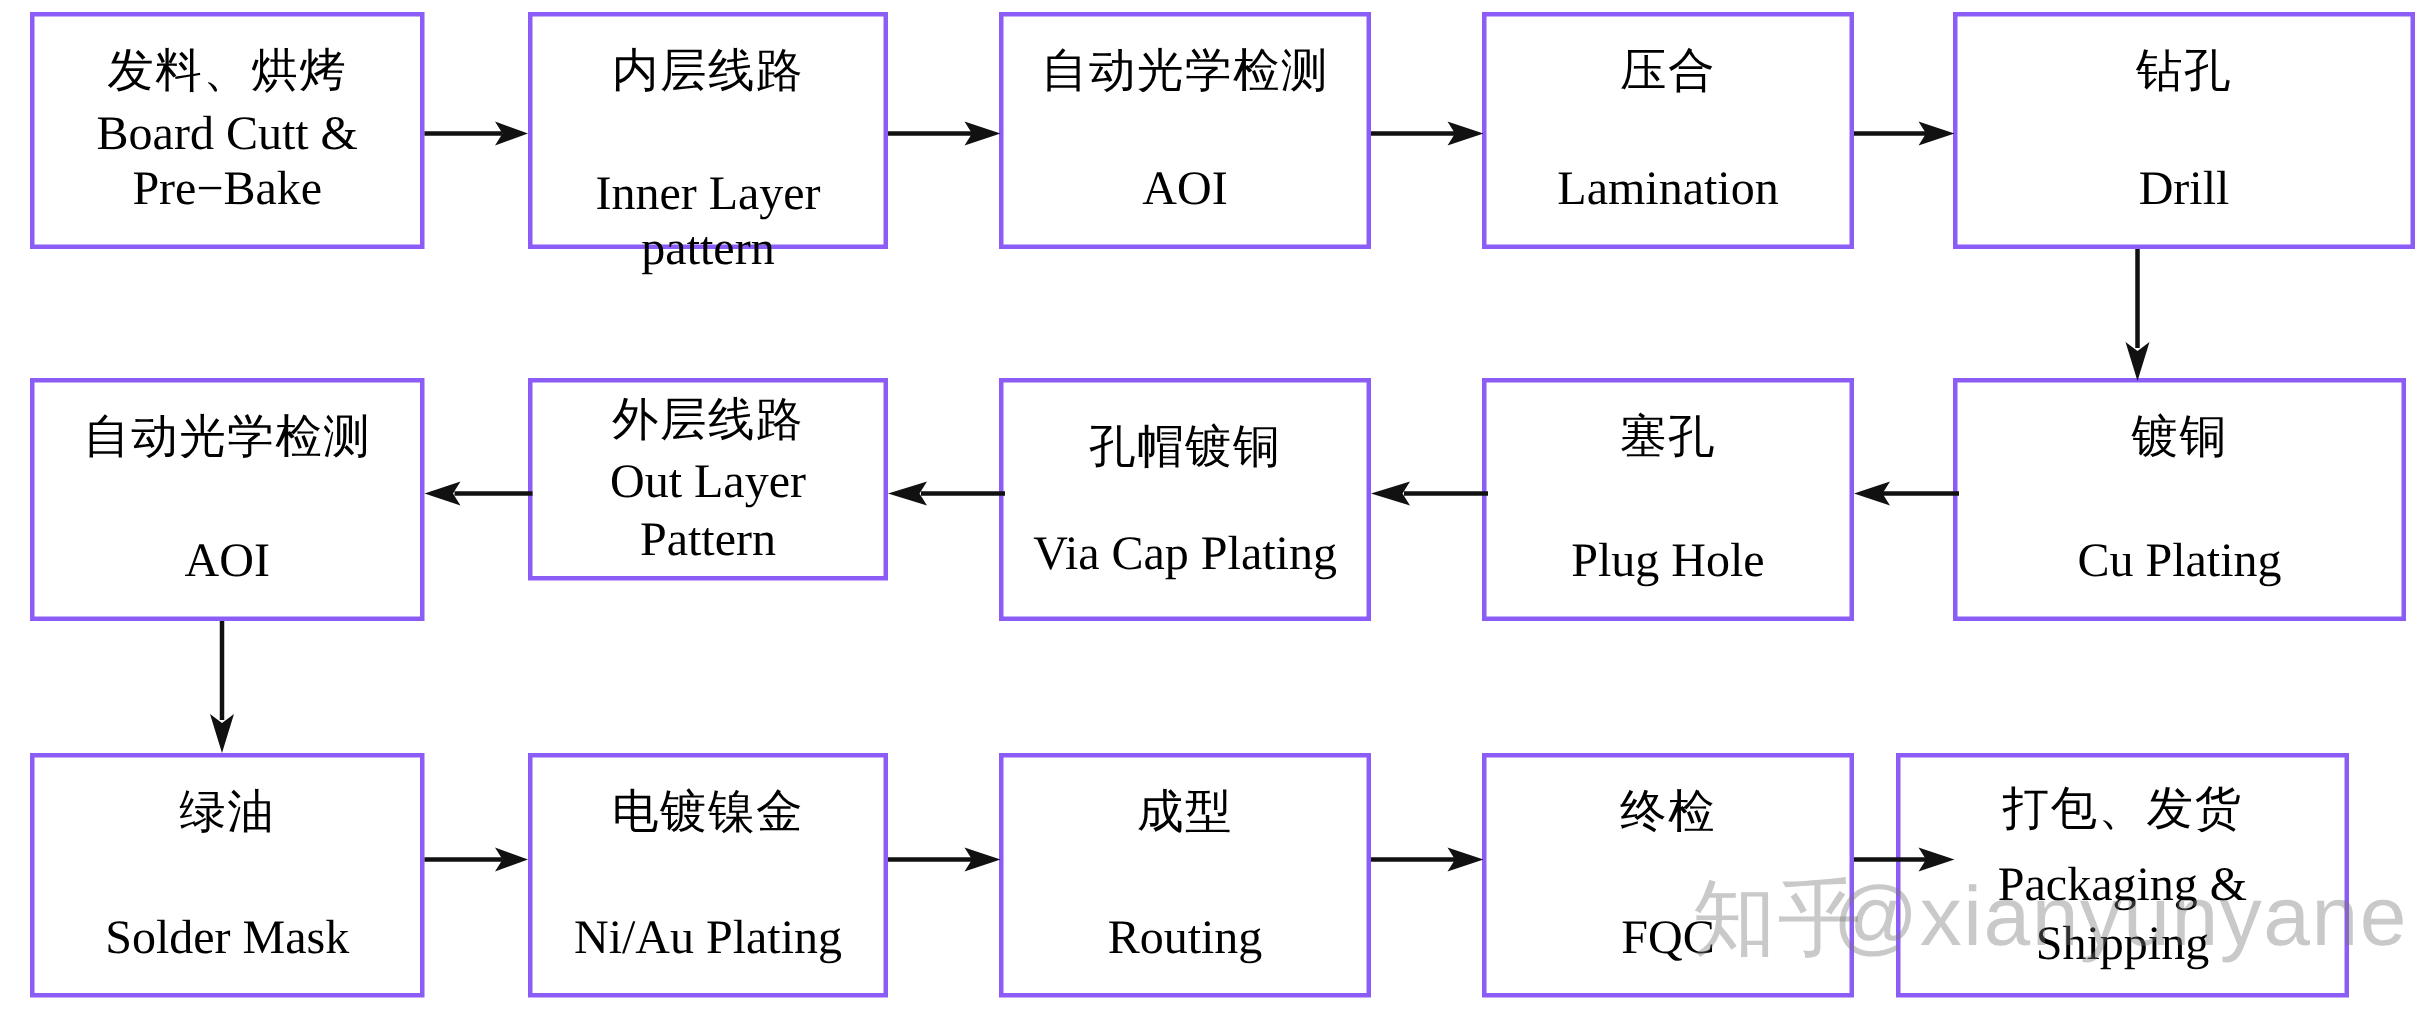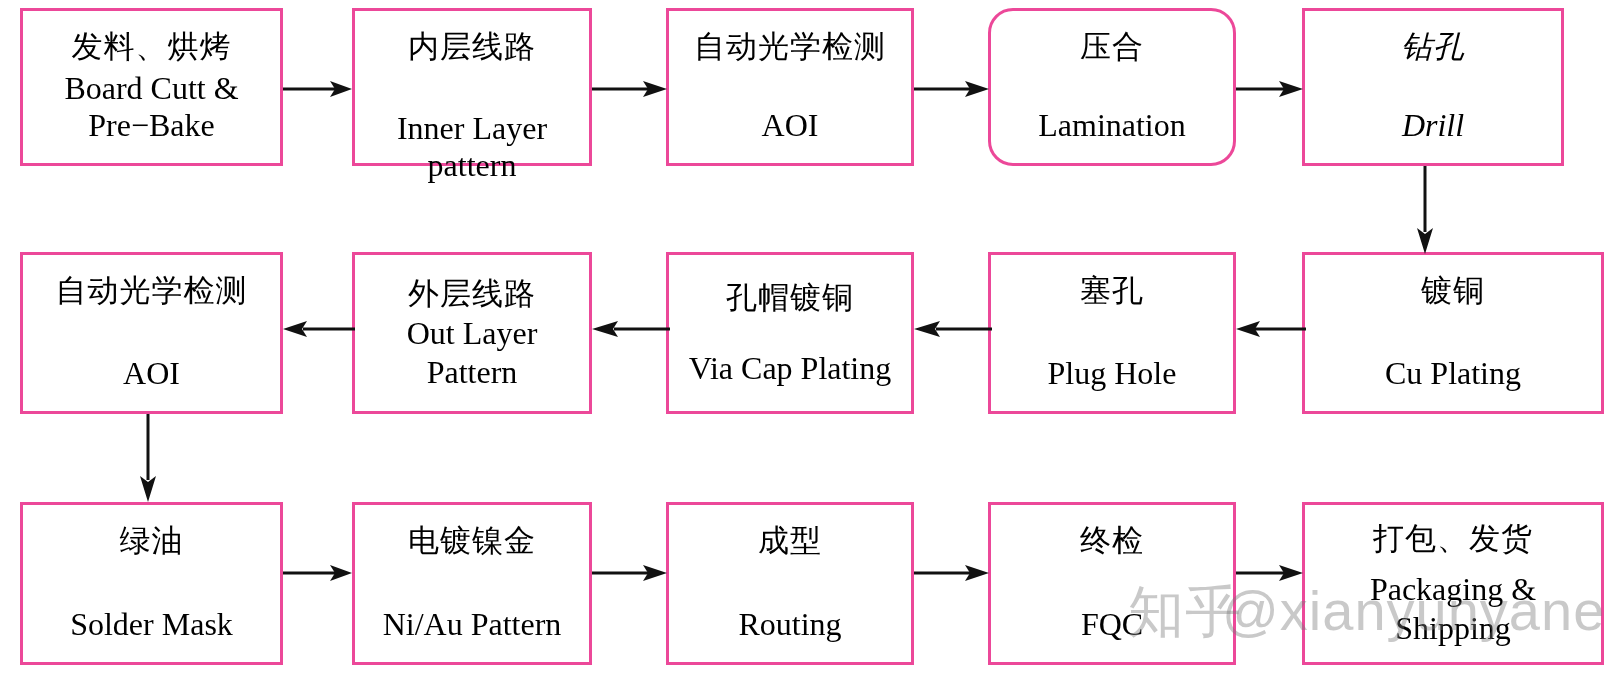--- a/index.html
+++ b/index.html
@@ -16,21 +16,21 @@
     position: relative;
     width: 1624px;
     height: 690px;
     background: #ffffff;
     overflow: hidden;
   }
   
   .node {
     position: absolute;
     box-sizing: border-box;
-    border: 3px solid #ec4899;
+    border: 3px solid #8b5cf6;
     background: #ffffff;
     display: flex;
     flex-direction: column;
     align-items: center;
     justify-content: space-between;
     text-align: center;
     padding: 14px 6px 12px 6px;
     line-height: 1.18;
   }
   .node .cn {
@@ -103,42 +103,42 @@
     </div>
   </div>
 
   <div class="node spread" style="left:666px; top:8px;   width:248px; height:158px;">
     <div class="cn">自动光学检测</div>
     <div class="en">
       <span class="ln">AOI</span>
     </div>
   </div>
 
-  <div class="node spread" style="left:988px; top:8px;   width:248px; height:158px;border-radius:25px;">
+  <div class="node spread" style="left:988px; top:8px;   width:248px; height:158px;">
     <div class="cn">压合</div>
     <div class="en">
       <span class="ln">Lamination</span>
     </div>
   </div>
 
-  <div class="node spread" style="left:1302px;top:8px;   width:262px; height:158px;font-style:italic;">
+  <div class="node spread" style="left:1302px;top:8px;   width:308px; height:158px;">
     <div class="cn">钻孔</div>
     <div class="en">
       <span class="ln">Drill</span>
     </div>
   </div>
 
   <div class="node spread" style="left:20px;  top:252px; width:263px; height:162px;">
     <div class="cn">自动光学检测</div>
     <div class="en">
       <span class="ln">AOI</span>
     </div>
   </div>
 
-  <div class="node tight" style="left:352px; top:252px; width:240px; height:162px;">
+  <div class="node tight" style="left:352px; top:252px; width:240px; height:135px;">
     <div class="cn">外层线路</div>
     <div class="en">
       <span class="ln">Out Layer</span>
       <span class="ln">Pattern</span>
     </div>
   </div>
 
   <div class="node tight" style="left:666px; top:252px; width:248px; height:162px;gap:30px;">
     <div class="cn">孔帽镀铜</div>
     <div class="en">
@@ -163,39 +163,39 @@
   <div class="node spread" style="left:20px;  top:502px; width:263px; height:163px;">
     <div class="cn">绿油</div>
     <div class="en">
       <span class="ln">Solder Mask</span>
     </div>
   </div>
 
   <div class="node spread" style="left:352px; top:502px; width:240px; height:163px;">
     <div class="cn">电镀镍金</div>
     <div class="en">
-      <span class="ln">Ni/Au Pattern</span>
+      <span class="ln">Ni/Au Plating</span>
     </div>
   </div>
 
   <div class="node spread" style="left:666px; top:502px; width:248px; height:163px;">
     <div class="cn">成型</div>
     <div class="en">
       <span class="ln">Routing</span>
     </div>
   </div>
 
   <div class="node spread" style="left:988px; top:502px; width:248px; height:163px;">
     <div class="cn">终检</div>
     <div class="en">
       <span class="ln">FQC</span>
     </div>
   </div>
 
-  <div class="node tight" style="left:1302px;top:502px; width:302px; height:163px;gap:10px;">
+  <div class="node tight" style="left:1264px;top:502px; width:302px; height:163px;gap:10px;">
     <div class="cn">打包、发货</div>
     <div class="en">
       <span class="ln">Packaging &amp;</span>
       <span class="ln">Shipping</span>
     </div>
   </div>
 
   <div class="conn" style="left:283px; top:78px; width:72px; height:22px;">
     <svg width="72" height="22" viewBox="0 0 72 22">
       <line x1="0" y1="11" x2="52" y2="11"></line>

